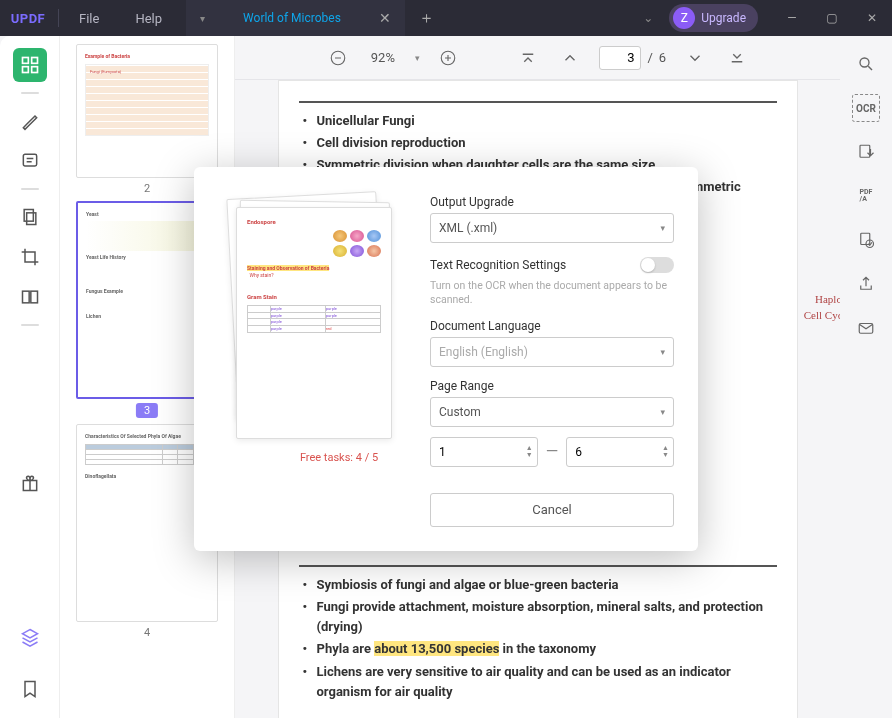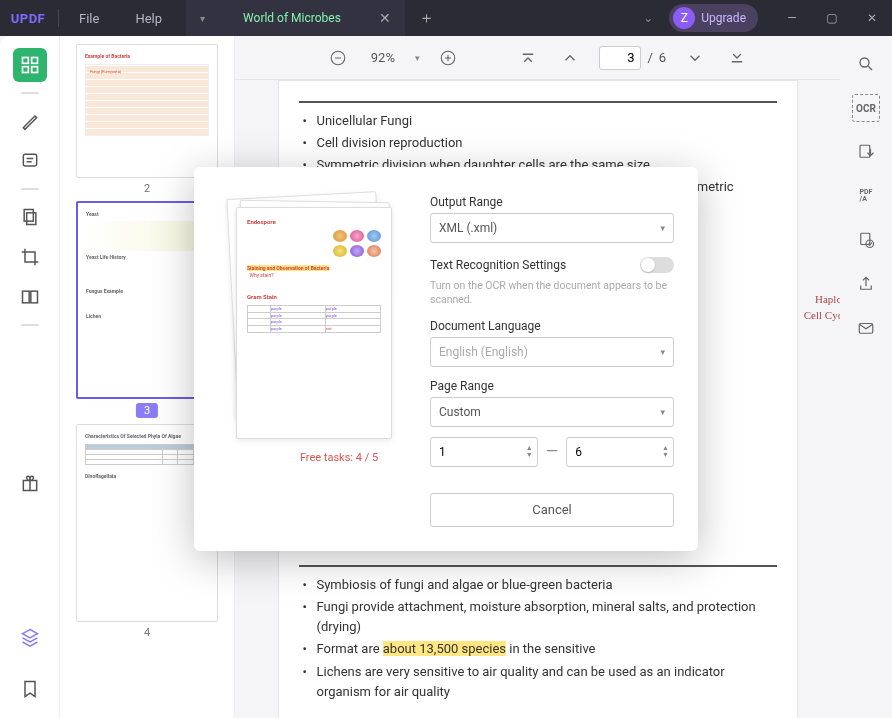--- a/index.html
+++ b/index.html
@@ -5,21 +5,21 @@
   * { box-sizing: border-box; margin: 0; padding: 0; font-family: -apple-system, BlinkMacSystemFont, "Segoe UI", Roboto, Arial, sans-serif; }
   body { width: 892px; height: 718px; background: #f5f5f7; overflow: hidden; position: relative; }
   
   
   .titlebar { height: 36px; background: #2b2b36; display: flex; align-items: center; color: #b5b5c2; font-size: 13px; }
   .logo { width: 56px; display:flex; align-items:center; justify-content:center; color:#7b6cff; font-weight:700; font-size:13px; letter-spacing:0.5px;}
   .vdiv { width:1px; height:18px; background:#444455; margin:0 2px;}
   .menu-item { padding: 0 18px; cursor: pointer; }
   .tab { display:flex; align-items:center; height:36px; background:#323240; padding:0 14px; gap:20px; margin-left:6px;}
   .tab .dd { color:#888; font-size:10px;}
-  .tab-title { color:#86efac; font-size:12px; padding:0 18px;}
+  .tab-title { color:#0ea5e9; font-size:12px; padding:0 18px;}
   .tab-close { color:#aaa; cursor:pointer; font-size:14px;}
   .tab-add { padding:0 14px; color:#aaa; font-size:16px; cursor:pointer;}
   .spacer { flex:1; }
   .titlebar .dd2 { color:#888; padding:0 16px; font-size:12px;}
   .upgrade { background:#4a4160; height:28px; display:flex; align-items:center; padding:0 12px 0 4px; border-radius:14px; margin-right:14px; gap:6px; cursor:pointer;}
   .avatar-c { width:22px; height:22px; border-radius:50%; background:#8b5cf6; color:white; display:flex; align-items:center; justify-content:center; font-size:12px;}
   .upgrade-text { color:#c9b8ff; font-size:12px;}
   .win-btn { width:40px; height:36px; display:flex; align-items:center; justify-content:center; color:#aaa; cursor:pointer; font-size:12px;}
   
   
@@ -46,21 +46,21 @@
   .tb-btn { width:26px; height:26px; display:flex; align-items:center; justify-content:center; cursor:pointer; color:#666;}
   .zoom-val { font-size:13px; color:#555; padding:0 4px;}
   .zoom-dd { font-size:9px; color:#888; cursor:pointer;}
   .tb-gap { width:22px;}
   .page-box { display:flex; align-items:center; gap:6px; font-size:13px; color:#555;}
   .page-input { width:42px; height:24px; border:1px solid #ccc; border-radius:3px; text-align:right; padding:0 6px; font-size:13px; background:#fff;}
   
   .doc { flex:1; overflow:auto; padding:0 40px;}
   .page { background:#fff; margin:0 auto; max-width:520px; border:1px solid #e5e5e5; padding:20px 20px; font-size:13px; color:#333; line-height:1.55;}
   .page h3 { font-size:15px; font-weight:700; margin:12px 0 8px; color:#222;}
-  .page ul { list-style:none; padding-left:4px;}
+  .page ul { list-style:none; padding-left:4px;font-weight:bold;}
   .page li { position:relative; padding-left:14px; margin:2px 0;}
   .page li::before { content:"•"; position:absolute; left:0; color:#333;}
   .underline-y { border-bottom:1.5px solid #555;}
   .hl-y { background:#ffe680;}
   .page hr { border:none; border-top:2px solid #555; margin:10px 0 8px;}
   .annot { position:absolute; font-family:"Comic Sans MS", cursive; font-size:11px; color:#b04545;}
   
   
   .right-rail { width:52px; background:#f5f5f7; display:flex; flex-direction:column; align-items:center; padding-top:14px; gap:16px;}
   .rr-btn { width:28px; height:28px; display:flex; align-items:center; justify-content:center; cursor:pointer; color:#666; font-size:11px;}
@@ -306,21 +306,21 @@
         </ul>
         <div style="height:170px;"></div>
         <span class="annot" style="top:210px; right:-54px;">Haploid</span>
         <span class="annot" style="top:226px; right:-54px;">Cell Cycle</span>
         <div style="height:130px;"></div>
         <h3>Lichen</h3>
         <hr>
         <ul>
           <li>Symbiosis of fungi and algae or blue-green bacteria</li>
           <li>Fungi provide attachment, moisture absorption, mineral salts, and protection (drying)</li>
-          <li><span>Format are </span><span class="hl-y">about 13,500 species</span><span> in the sensitive</span></li>
+          <li><span>Phyla are </span><span class="hl-y">about 13,500 species</span><span> in the taxonomy</span></li>
           <li>Lichens are very sensitive to air quality and can be used as an indicator organism for air quality</li>
 
         </ul>
       </div>
     </div>
   </div>
 
   <div class="right-rail">
     <div class="rr-btn">
         <svg viewBox="0 0 24 24" fill="none" stroke="currentColor" stroke-width="1.8">
@@ -405,21 +405,21 @@
                   <td style="border:0.5px solid #ccc;color:#8050d8;">purple</td>
                   <td style="border:0.5px solid #ccc;color:#d44;">red</td>
                 </tr>
           </tbody>
             </table>
         </div>
       </div>
       <div class="free-tasks">Free tasks: 4 / 5</div>
     </div>
     <div class="modal-right">
-      <div class="m-label" style="margin-top:0;">Output Range</div>
+      <div class="m-label" style="margin-top:0;">Output Upgrade</div>
       <div class="m-select">
         <span>XML (.xml)</span>
           <span class="caret">▾</span>
       </div>
       <div class="ocr-row">
         <div class="m-label" style="margin-top:0;">Text Recognition Settings</div>
         <div class="toggle"></div>
       </div>
       <div class="ocr-desc">Turn on the OCR when the document appears to be scanned.</div>
       <div class="m-label">Document Language</div>

